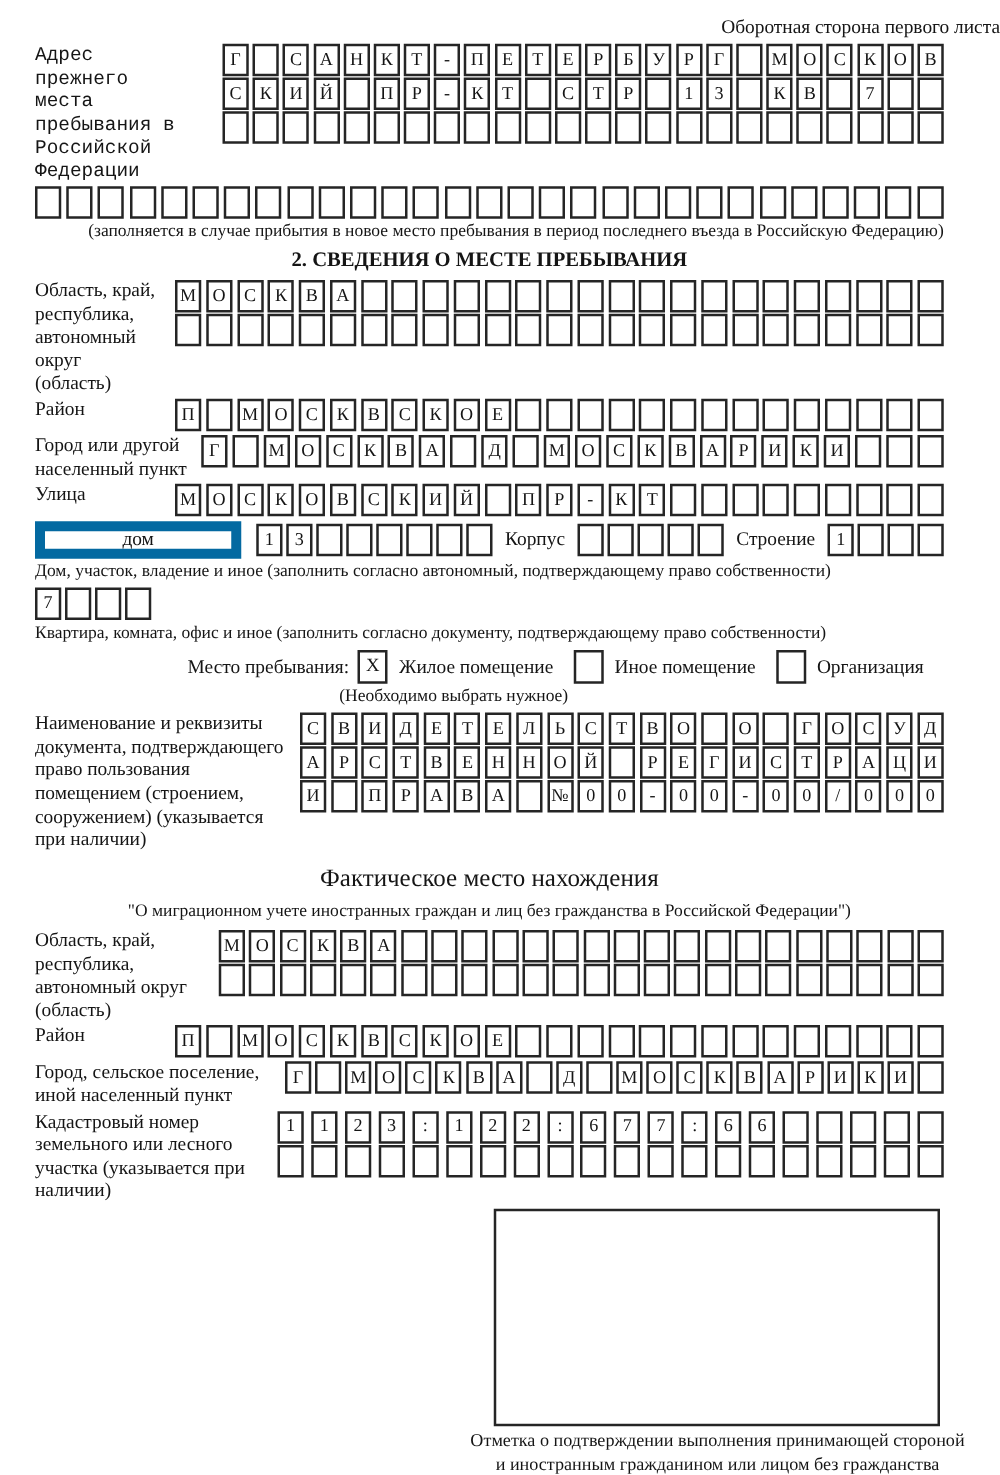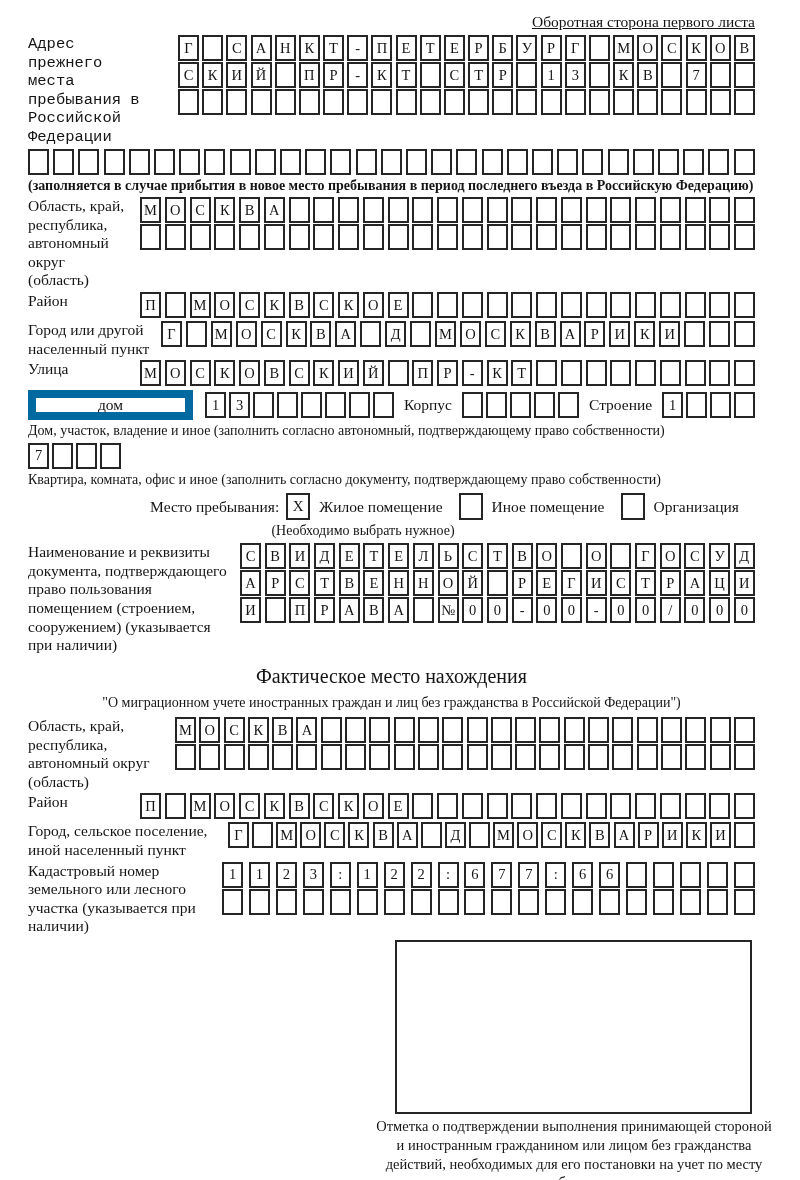--- a/index.html
+++ b/index.html
@@ -1,38 +1,38 @@
 <!DOCTYPE html>
 <html><head>
 <meta charset="utf-8">
 <style>
   html,body{margin:0;padding:0;background:#fff;}
   body{width:800px;height:1180px;overflow:hidden;color:#151515;
        font-family:"Liberation Serif","DejaVu Serif",serif;}
-  .header-note{margin-top:13px;padding-right:45px;text-align:right;font-size:15.5px;text-decoration:underline;}
+  .header-note{margin-top:13px;text-align:right;font-size:15.5px;}
   .container{margin-left:28px;width:727px;}
   
   .cell{box-sizing:border-box;flex:none;width:21px;height:26px;border:2px solid #252525;
         display:inline-flex;align-items:center;justify-content:center;
         font-size:14.5px;line-height:1;background:#fff;}
   .cellrow{display:flex;justify-content:space-between;margin-bottom:1px;}
   .cellgroup{display:inline-flex;gap:3px;vertical-align:middle;}
   
   .field{display:flex;margin-bottom:2px;}
   .flabel{flex:none;font-size:15.5px;line-height:1.2;padding-right:12px;box-sizing:border-box;}
   .w150{width:150px;padding-right:24px;font-family:Liberation Mono, monospace;}
   .w112{width:112px;}
   .w133{width:133px;padding-right:8px;}
   .w212{width:212px;padding-right:10px;}
   .w147{width:147px;padding-right:18px;}
   .w200{width:200px;padding-right:12px;}
   .w194{width:194px;padding-right:24px;}
   .frows{flex:1;display:flex;flex-direction:column;}
   .note{font-size:14px;line-height:1.25;margin:2px 0 3px 0;}
-  .center{text-align:left;font-weight:bold;}
+  .center{text-align:right;}
   .sec-title{font-weight:bold;font-size:16.5px;text-align:center;margin:4px 0 6px 0;}
   
   .house-row{display:flex;align-items:center;margin:3px 0 2px 0;}
   .labelbox{box-sizing:border-box;height:30px;border:8px solid #0369a1;display:flex;
             align-items:center;justify-content:center;font-size:15.5px;flex:none;}
   .lb-house{width:165px;margin-right:12px;}
   .lb-apt{width:202px;margin-right:10px;}
   .inline-label{font-size:15.5px;margin:0 10px;}
   
   .stay-row{display:flex;align-items:center;margin-top:5px;font-size:15.5px;justify-content:flex-end;}
@@ -166,20 +166,21 @@
         <span class="cell"></span>
         <span class="cell"></span>
         <span class="cell"></span>
         <span class="cell"></span>
         <span class="cell"></span>
         <span class="cell"></span>
         <span class="cell"></span>
       </div>
     <div class="note center">(заполняется в случае прибытия в новое место пребывания в период последнего въезда в Российскую Федерацию)</div>
 
+    <div class="sec-title">2. СВЕДЕНИЯ О МЕСТЕ ПРЕБЫВАНИЯ</div>
 
     <div class="field">
       <div class="flabel w112">Область, край, республика, автономный округ (область)</div>
       <div class="frows">
         <div class="cellrow">
             <span class="cell">М</span>
             <span class="cell">О</span>
             <span class="cell">С</span>
             <span class="cell">К</span>
             <span class="cell">В</span>

